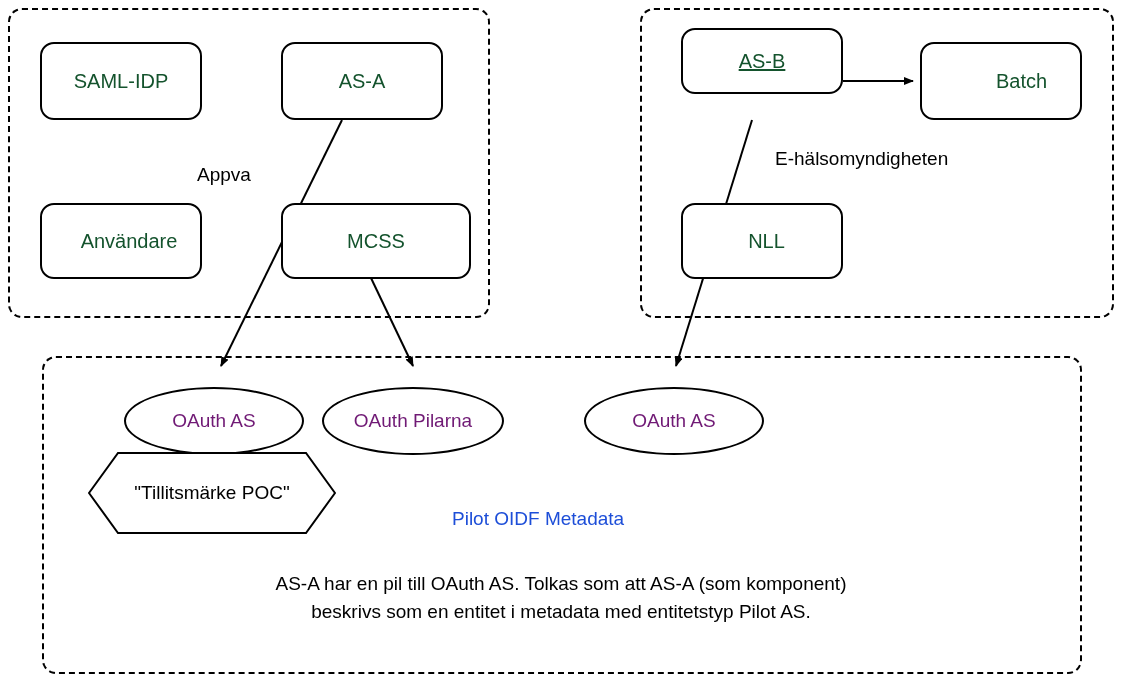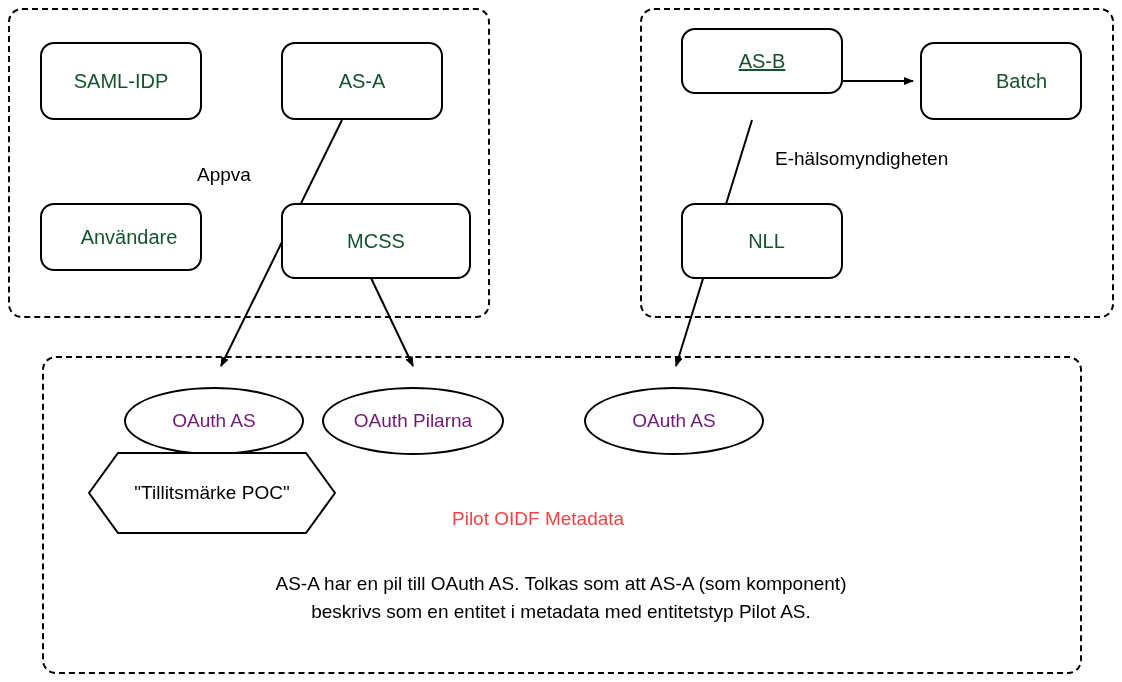--- a/index.html
+++ b/index.html
@@ -68,21 +68,21 @@
     position: absolute;
     inset: 0;
   }
   .hexagon .hex-text {
     position: relative;
     z-index: 2;
   }
   .caption {
     position: absolute;
     font-size: 19px;
-    color: #ef4444;
+    color: #1d4ed8;
     text-align: center;
     white-space: nowrap;
   }
   .note {
     position: absolute;
     font-size: 19px;
     color: #000000;
     text-align: center;
     line-height: 1.45;
     width: 100%;
@@ -123,21 +123,21 @@
 
     <line x1="752" y1="120" x2="676" y2="366" stroke="#000000" stroke-width="2" marker-end="url(#arrowhead)"></line>
   </svg>
 
   <div class="node" style="left:40px; top:42px; width:162px; height:78px;">
     <span>SAML-IDP</span>
   </div>
   <div class="node" style="left:281px; top:42px; width:162px; height:78px;">
     <span>AS-A</span>
   </div>
-  <div class="node" style="left:40px; top:203px; width:162px; height:68px;padding-left:16px;">
+  <div class="node" style="left:40px; top:203px; width:162px; height:76px;padding-left:16px;">
     <span>Användare</span>
   </div>
   <div class="node" style="left:281px; top:203px; width:190px; height:76px;">
     <span>MCSS</span>
   </div>
 
   <div class="node" style="left:681px; top:28px; width:162px; height:66px;text-decoration:underline;">
     <span>AS-B</span>
   </div>
   <div class="node" style="left:920px; top:42px; width:162px; height:78px;padding-left:41px;">

